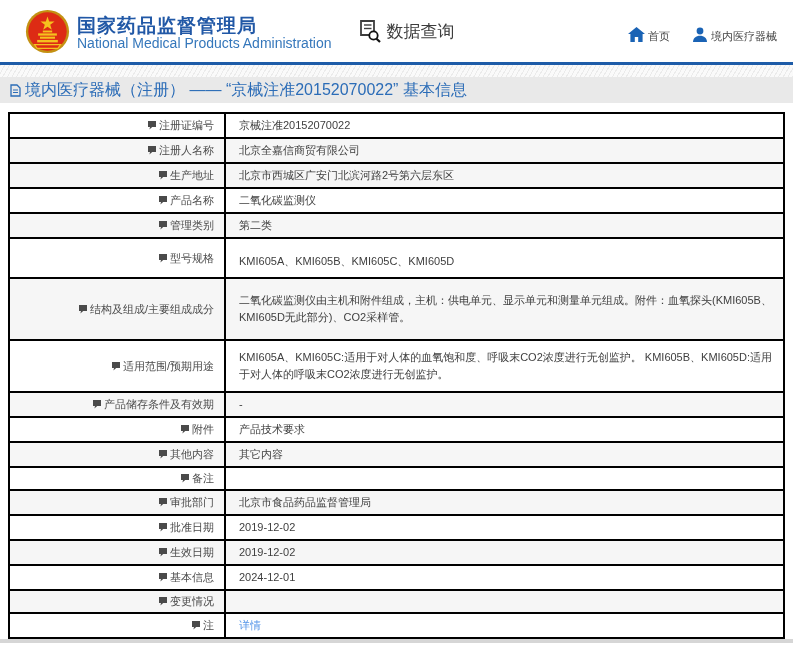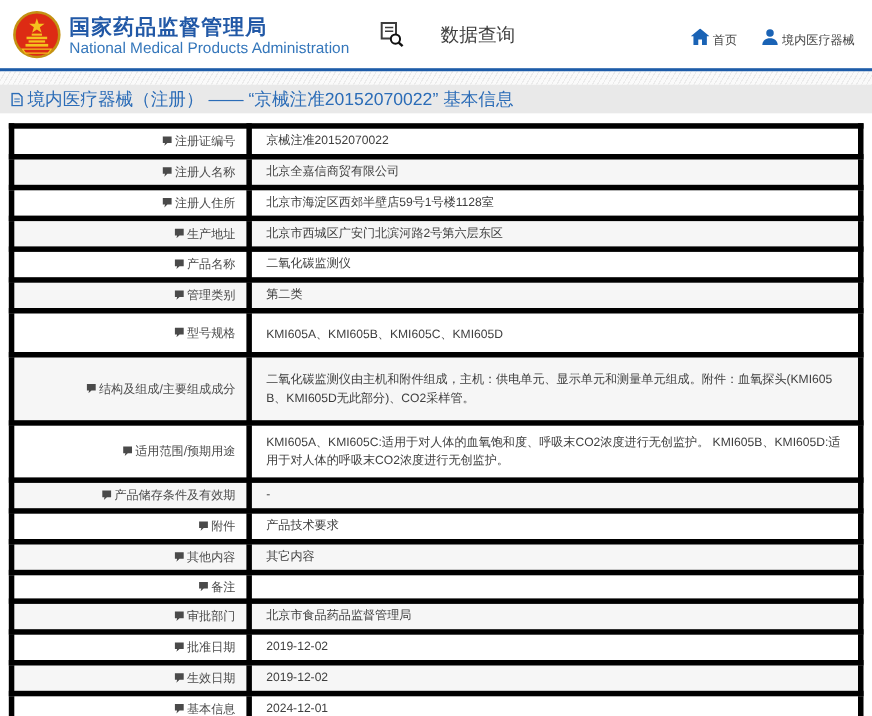--- a/index.html
+++ b/index.html
@@ -1,43 +1,43 @@
 <!DOCTYPE html>
 <html><head>
 <meta charset="utf-8">
 <style>
   * { margin:0; padding:0; box-sizing:border-box; }
   html,body { width:793px; height:651px; background:#fff; font-family:"Liberation Sans", sans-serif; overflow:hidden; }
 
   
   .header { height:62px; display:flex; align-items:center; background:#fff; }
-  .brand { display:flex; align-items:center; padding-left:11px; }
+  .brand { display:flex; align-items:center; padding-left:25px; }
   .emblem { width:45px; height:45px; flex:0 0 45px; }
   .titles { margin-left:7px; }
   .org-cn { font-size:19px; font-weight:bold; color:#2158a6; letter-spacing:1px; line-height:23px; }
   .org-en { font-size:14px; color:#3577bb; line-height:12px; }
   .query-tab { display:flex; align-items:center; margin-left:28px; cursor:pointer; }
   .query-tab .q-ic { margin-right:4px; display:inline-flex; }
-  .query-tab .q-txt { font-size:17px; color:#3d3d3d;margin-left:28px; }
+  .query-tab .q-txt { font-size:17px; color:#3d3d3d; }
   .spacer { flex:1; }
   .topnav { display:flex; align-items:flex-start; gap:22px; padding-right:16px; padding-top:10px; }
   .nav-item { display:flex; flex-direction:row; align-items:center; gap:3px; cursor:pointer; }
   .nav-item .n-lbl { font-size:11px; color:#444; white-space:nowrap; }
 
   
   .blue-line { height:3px; background:#1e5ca8; }
   .hatch { height:12px; background:repeating-linear-gradient(-60deg,#ebebeb 0 1px,#fafafa 1px 4px); }
   .breadcrumb { height:26px; background:#e9e9e9; display:flex; align-items:center; padding-left:10px; }
   .breadcrumb .bc-ic { display:inline-flex; margin-right:4px; }
   .breadcrumb .bc-txt { font-size:16px; color:#2b6cb7; }
 
   
   .table-wrap { margin:9px 8px 0 8px; }
   table { width:100%; border-collapse:collapse; table-layout:fixed; }
-  td { border:5px solid #000000; font-size:11px; color:#3e3e3e; }
+  td { border:2px solid #000000; font-size:11px; color:#3e3e3e; }
   col.c-label { width:216px; }
   tr { background:#fff; height:22px; }
   tr.alt { background:#f6f6f6; }
   tr.tall { height:40px; }
   tr.xl { height:62px; }
   tr.lg { height:52px; }
   .cell-label { text-align:right; padding:3px 10px 3px 4px; color:#4b4b4b; vertical-align:middle; }
   .cell-value { text-align:left; padding:3px 10px 3px 13px; line-height:17px; vertical-align:middle; word-break:break-all; }
   tr.tall .cell-value { vertical-align:bottom; padding-bottom:7px; }
   .val-link { color:#5595e8; text-decoration:none; }
@@ -145,33 +145,20 @@
           <path d="M1 1 h8 v6 H5.2 L2.4 9.6 3 7 H1 z" fill="#4a4a4a"></path>
         </svg>
       </span><span class="lbl-txt">注册人名称</span>
     </td>
     <td class="cell-value">
       <span class="val-txt">北京全嘉信商贸有限公司</span>
       
     </td>
   </tr>
 
-  <tr>
-    <td class="cell-label">
-      <span class="note-ic" hidden="">
-        <svg width="10" height="10" viewBox="0 0 10 10">
-          <path d="M1 1 h8 v6 H5.2 L2.4 9.6 3 7 H1 z" fill="#4a4a4a"></path>
-        </svg>
-      </span><span class="lbl-txt">注册人住所</span>
-    </td>
-    <td class="cell-value">
-      <span class="val-txt">北京市海淀区西郊半壁店59号1号楼1128室</span>
-      
-    </td>
-  </tr>
 
   <tr class="alt">
     <td class="cell-label">
       <span class="note-ic" hidden="">
         <svg width="10" height="10" viewBox="0 0 10 10">
           <path d="M1 1 h8 v6 H5.2 L2.4 9.6 3 7 H1 z" fill="#4a4a4a"></path>
         </svg>
       </span><span class="lbl-txt">生产地址</span>
     </td>
     <td class="cell-value">

